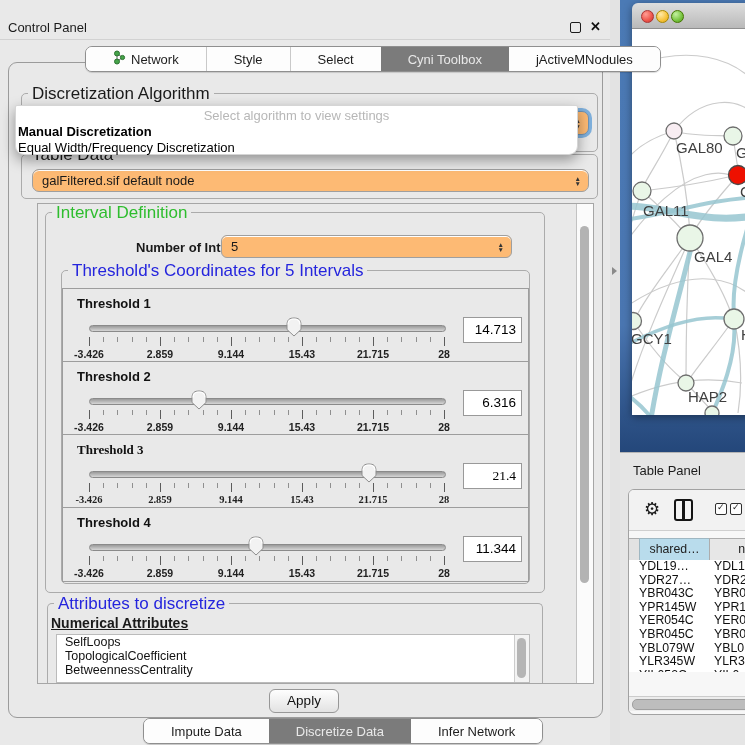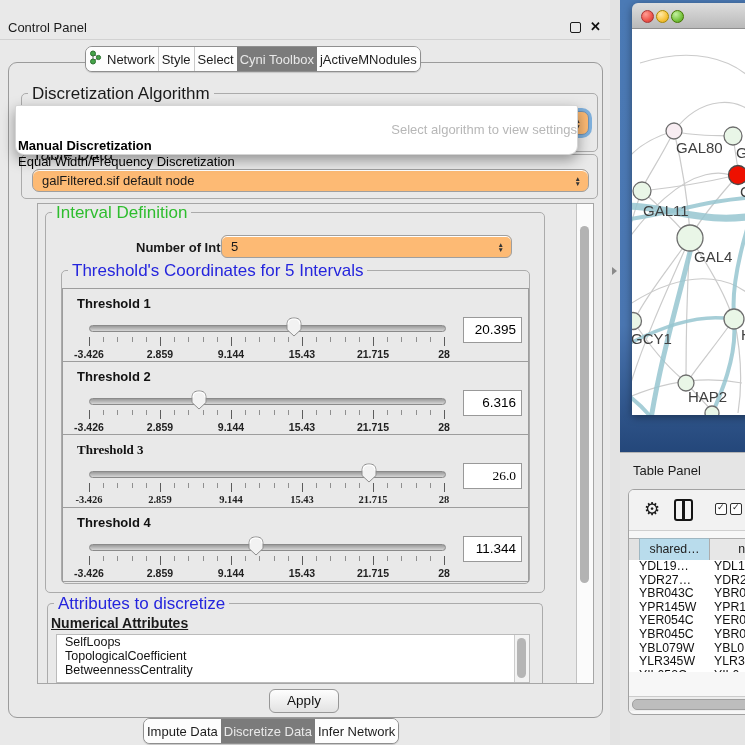--- a/index.html
+++ b/index.html
@@ -11,41 +11,41 @@
   #control-panel{left:0;top:0;width:610px;height:745px;background:#e9e9e9;border-right:1px solid #bdbdbd;margin-top:16px;}
   .titlebar{left:0;top:0;width:100%;height:23px;border-bottom:1px solid #d2d2d2;}
   .titlebar .title{position:absolute;left:8px;top:4px;font-size:13px;color:#1b1b1b;}
   .btn-restore{position:absolute;right:29px;top:6px;width:9px;height:9px;border:1.6px solid #1c1c1c;border-radius:2px;cursor:pointer;}
   .btn-close{position:absolute;right:9px;top:3px;font-size:13px;font-weight:bold;color:#111;cursor:pointer;}
 
   .main-panel{left:8px;top:46px;width:593px;height:654px;border:1px solid #9b9b9b;border-radius:9px;background:#e9e9e9;}
 
   
   .tabgroup{display:flex;height:24px;border:1px solid #8f8f8f;border-radius:7px;overflow:hidden;background:#fdfdfd;z-index:30;box-shadow:0 1px 1px rgba(0,0,0,0.15);}
-  .tab{display:flex;align-items:center;padding:0 3px;font-size:13px;color:#1d1d1d;background:#fdfdfd;cursor:pointer;white-space:nowrap;}
+  .tab{display:flex;align-items:center;padding:0 27px;font-size:13px;color:#1d1d1d;background:#fdfdfd;cursor:pointer;white-space:nowrap;}
   .tab + .tab{border-left:1px solid #c9c9c9;}
   .tab.selected{background:#7b7b7b;color:#e9e9e9;border-left:none;}
   .tab.selected + .tab{border-left:none;justify-content:center;}
   .tab .net-ico{margin-right:5px;display:inline-block;}
 
   
   .group{position:absolute;border:1px solid #ababab;border-radius:5px;}
   .legend{position:absolute;top:-8px;left:6px;background:#e9e9e9;padding:0 4px;font-size:17px;line-height:15px;white-space:nowrap;}
   .legend.green{color:#2ebd2e;}
   .legend.blue{color:#2525dd;}
 
   
   .combo{position:absolute;background:#fdba74;border:1px solid #9f9f9f;border-radius:7px;font-size:13px;line-height:22px;padding-left:9px;cursor:pointer;box-shadow:inset 0 1px 0 #fff;}
   .arrows{position:absolute;right:7px;top:50%;transform:translateY(-50%);display:flex;flex-direction:column;align-items:center;color:#333;font-size:6.5px;line-height:5.5px;}
   .combo.focus-ring{box-shadow:0 0 0 3px #7fb0dc;border-color:#6f93b5;}
 
   
   .popup{position:absolute;background:#fff;border:1px solid #d5d5d5;border-radius:2px 2px 9px 9px;
          box-shadow:0 5px 14px rgba(0,0,0,0.38);z-index:40;}
-  .popup .hint{height:16px;text-align:right;font-size:13px;color:#b7b7b7;padding-top:16px;}
+  .popup .hint{height:16px;text-align:center;font-size:13px;color:#b7b7b7;padding-top:2px;}
   .popup .opt{height:16px;font-size:13px;color:#000;padding-left:2px;cursor:pointer;}
   .popup .opt.bold{font-weight:bold;}
 
   
   .scrollpane{position:absolute;border:1px solid #a6a6a6;background:#e9e9e9;}
   .vlane{position:absolute;top:0;right:0;bottom:0;width:16px;background:#fbfbfb;border-left:1px solid #c2c2c2;}
   .vthumb{position:absolute;left:3px;width:9px;border-radius:5px;background:#b3b3b3;cursor:pointer;}
 
   
   .threshold-row{position:absolute;width:465px;height:73px;border:1px solid #9d9d9d;background:#e9e9e9;}
@@ -211,21 +211,21 @@
               <span class="tick-label" style="left:60%">15.43</span>
               <span class="tick-label" style="left:80%">21.715</span>
               <span class="tick-label" style="left:100%">28</span>
               <span class="thumb" style="left: 57.7%;">
                 <svg width="17" height="20" viewBox="0 0 17 20">
                     <path d="M1.5,8 C1.5,2.2 4.5,1 8.5,1 C12.5,1 15.5,2.2 15.5,8 L15.5,12.5 L8.5,19 L1.5,12.5 Z" fill="#f2f2f2" stroke="#8d8d8d"></path>
                     <path d="M2.5,7.5 C2.5,3.2 5,2 8.5,2 C12,2 14.5,3.2 14.5,7.5" fill="none" stroke="#ffffff" stroke-width="1.2"></path>
                   </svg>
               </span>
             </div>
-            <div class="value-box">20.395</div>
+            <div class="value-box">14.713</div>
           </div>
 
           <div class="threshold-row" style="left:0px;top:90px;">
             <span class="th-label">Threshold 2</span>
             <div class="slider">
               <div class="track"></div>
               <div class="ticks-minor"></div>
               <div class="ticks-major"></div>
               <span class="tick-label" style="left:0%">-3.426</span>
               <span class="tick-label" style="left:20%">2.859</span>
@@ -255,21 +255,21 @@
               <span class="tick-label" style="left:60%">15.43</span>
               <span class="tick-label" style="left:80%">21.715</span>
               <span class="tick-label" style="left:100%">28</span>
               <span class="thumb" style="left: 79%;">
                 <svg width="17" height="20" viewBox="0 0 17 20">
                     <path d="M1.5,8 C1.5,2.2 4.5,1 8.5,1 C12.5,1 15.5,2.2 15.5,8 L15.5,12.5 L8.5,19 L1.5,12.5 Z" fill="#f2f2f2" stroke="#8d8d8d"></path>
                     <path d="M2.5,7.5 C2.5,3.2 5,2 8.5,2 C12,2 14.5,3.2 14.5,7.5" fill="none" stroke="#ffffff" stroke-width="1.2"></path>
                   </svg>
               </span>
             </div>
-            <div class="value-box">26.0</div>
+            <div class="value-box">21.4</div>
           </div>
 
           <div class="threshold-row" style="left:0px;top:236px;">
             <span class="th-label">Threshold 4</span>
             <div class="slider">
               <div class="track"></div>
               <div class="ticks-minor"></div>
               <div class="ticks-major"></div>
               <span class="tick-label" style="left:0%">-3.426</span>
               <span class="tick-label" style="left:20%">2.859</span>

